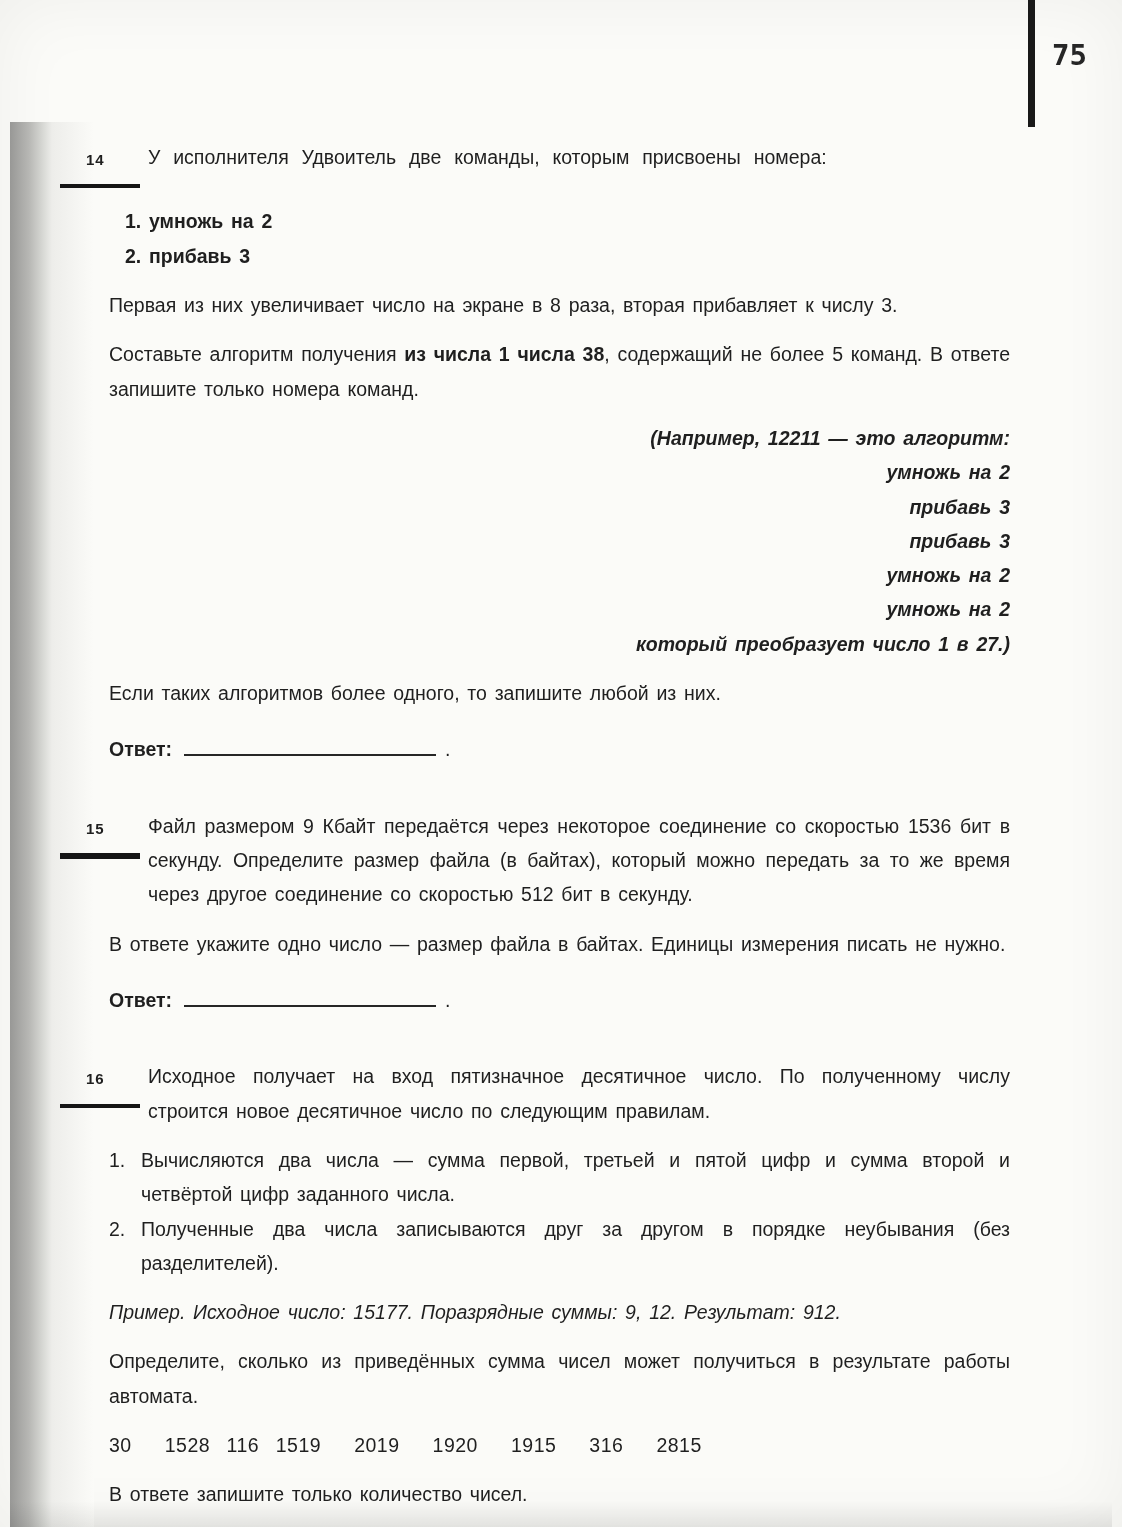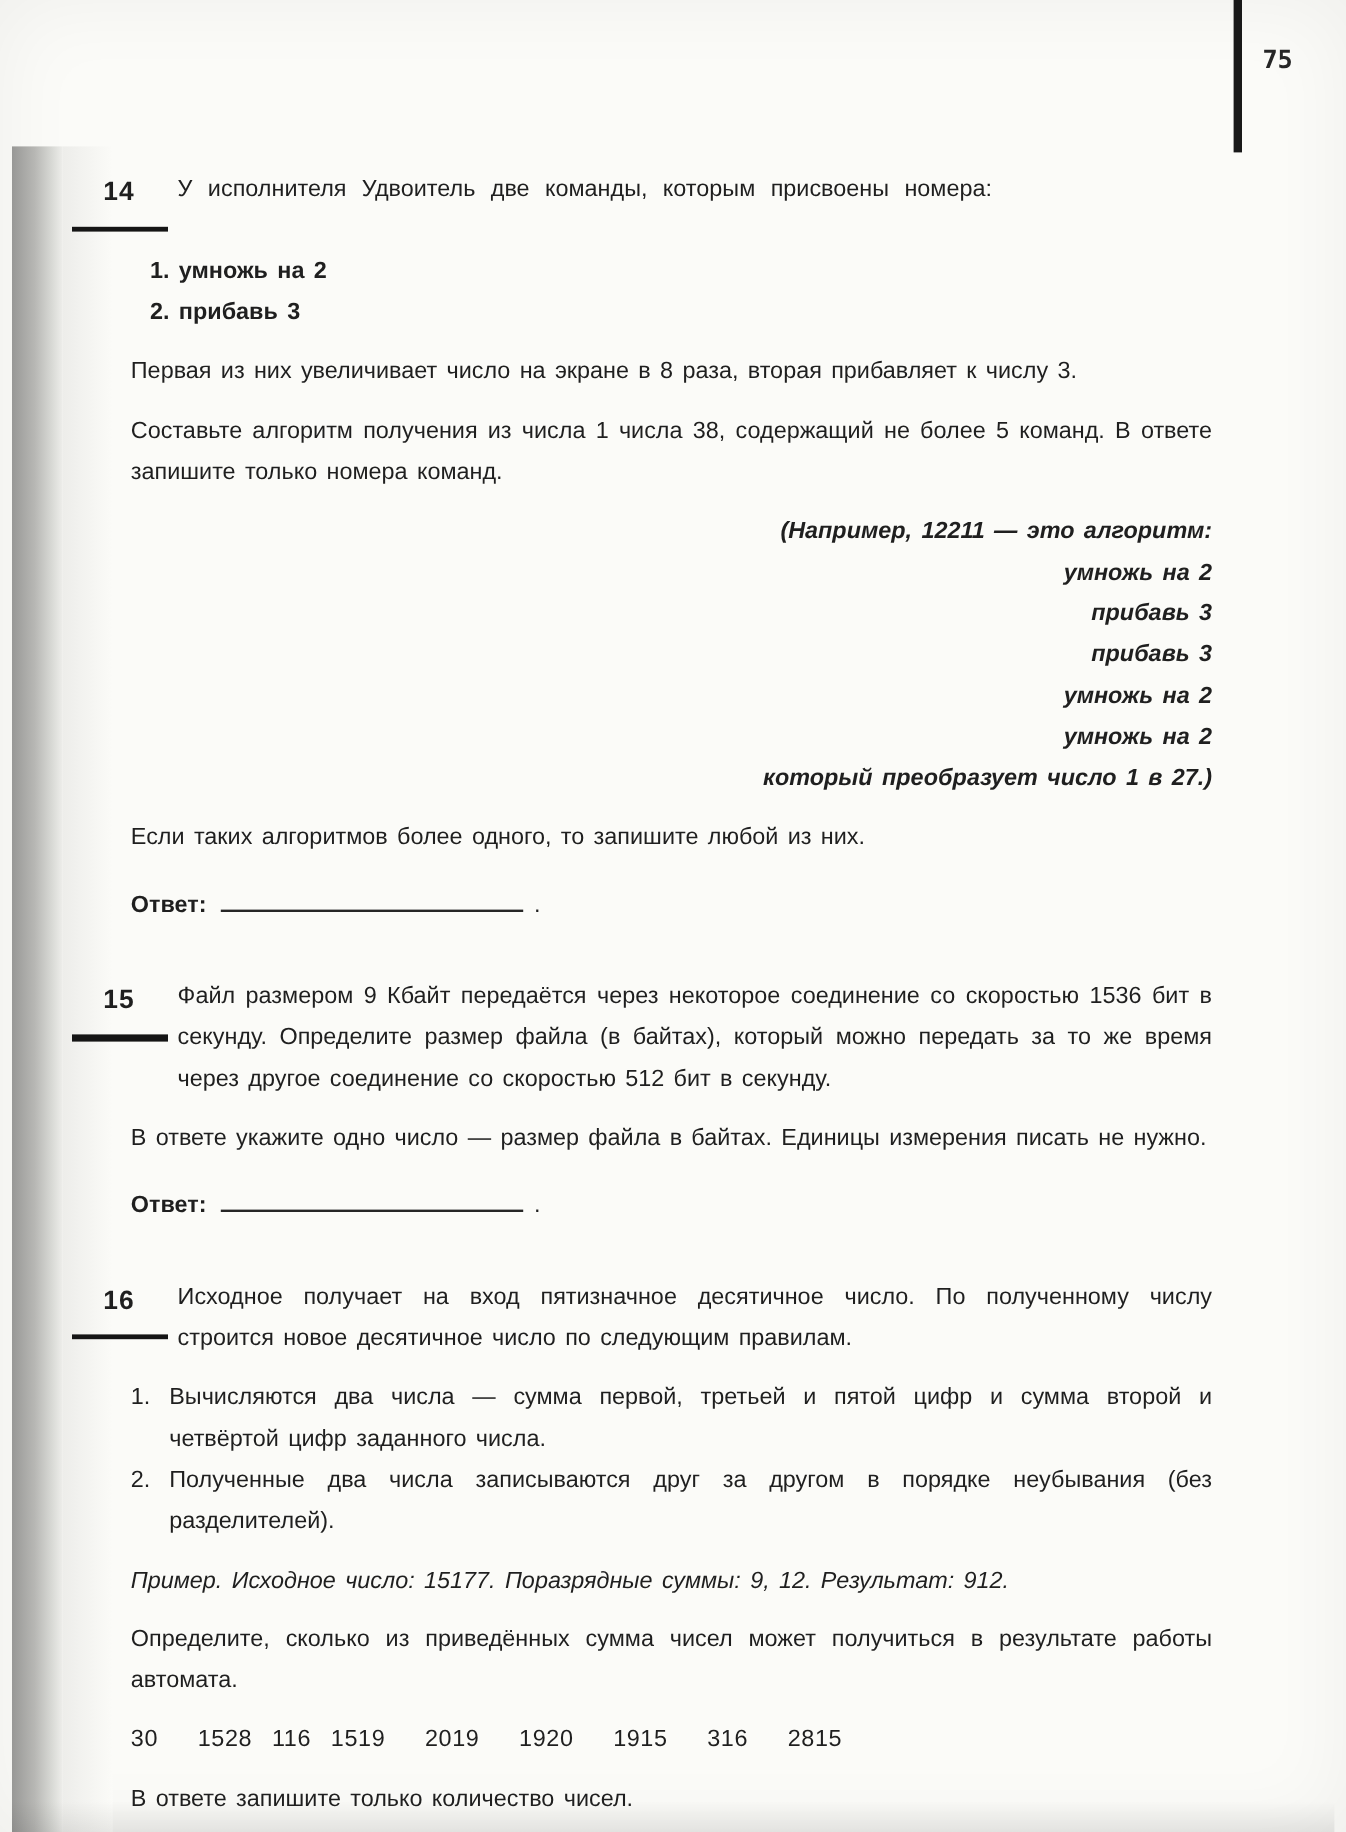--- a/index.html
+++ b/index.html
@@ -34,34 +34,34 @@
   }
 
   
   .corner-bar {
     position: absolute; left: 1028px; top: 0;
     width: 7px; height: 127px; background: #191919;
   }
   .page-number {
     position: absolute; left: 1052px; top: 38px;
     font-family: "DejaVu Sans Mono", monospace;
-    font-weight: bold; font-size: 21px; color: #262626;
+    font-weight: bold; font-size: 29px; color: #262626;
   }
 
   .content {
     position: absolute; left: 86px; top: 140px; width: 924px;
     font-size: 19.5px; line-height: 1.76;
     word-spacing: 0.12em;
   }
 
   .problem { margin-bottom: 42px; }
 
   .prob-header { display: flex; align-items: flex-start; }
   .num-col { flex: 0 0 62px; width: 62px; padding-top: 1px; }
-  .prob-num { font-size: 22px; font-weight: bold; letter-spacing: 1px; margin-top: 44px; }
+  .prob-num { font-size: 15px; font-weight: bold; letter-spacing: 1px; margin-top: 44px; }
   .num-rule { width: 80px; height: 4px; background: #151515; margin: 9px 0 0 -26px; }
   .num-rule.thick { height: 6px; }
   .intro { flex: 1; text-align: justify; }
   .intro.spread { word-spacing: 0.38em; }
 
   .body { margin-left: 23px; }
 
   .para { margin-top: 15px; text-align: justify; }
   .cmds { margin-top: 16px; font-weight: bold; margin-left: 16px; }
   .example { margin-top: 15px; font-style: italic; }
@@ -76,21 +76,21 @@
 
   .answer { margin-top: 22px; }
   .answer-label { font-weight: bold; }
   .answer-blank {
     display: inline-block; width: 252px; height: 0.95em;
     border-bottom: 2px solid #262626;
     margin-left: 12px; vertical-align: baseline;
   }
   .answer-period { margin-left: 9px; }
 
-  strong { font-weight: normal; }
+  strong { font-weight: bold; }
 </style>
 </head>
 <body>
 
 <div class="scan">
   <div class="left-shade"></div>
   <div class="left-shade-fade"></div>
   <div class="bottom-shade"></div>
   <div class="corner-bar"></div>
   <div class="page-number">75</div>

